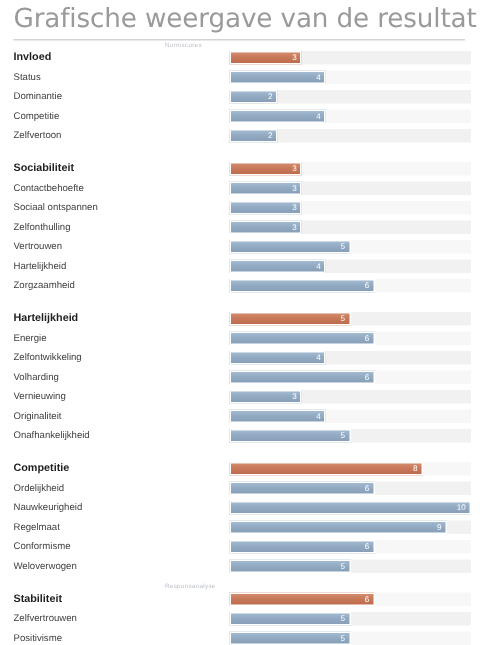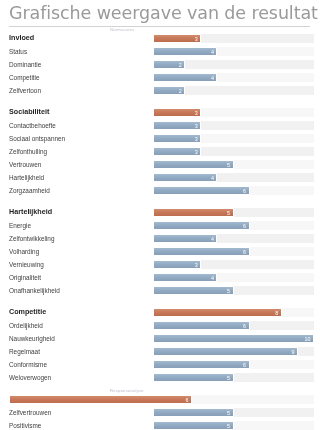--- a/index.html
+++ b/index.html
@@ -323,20 +323,21 @@
       <div class="row">
         <div class="lbl">Weloverwogen</div>
         <div class="track">
           <div class="bar" style="width: 50%;">
             <span class="val">5</span>
           </div>
         </div>
       </div>
       <div class="spacer"></div>
       <div class="row group alt">
+        <div class="lbl">Stabiliteit</div>
         <div class="track">
           <div class="bar accent" style="width: 60%;">
             <span class="val">6</span>
           </div>
         </div>
       </div>
       <div class="row">
         <div class="lbl">Zelfvertrouwen</div>
         <div class="track">
           <div class="bar" style="width: 50%;">

